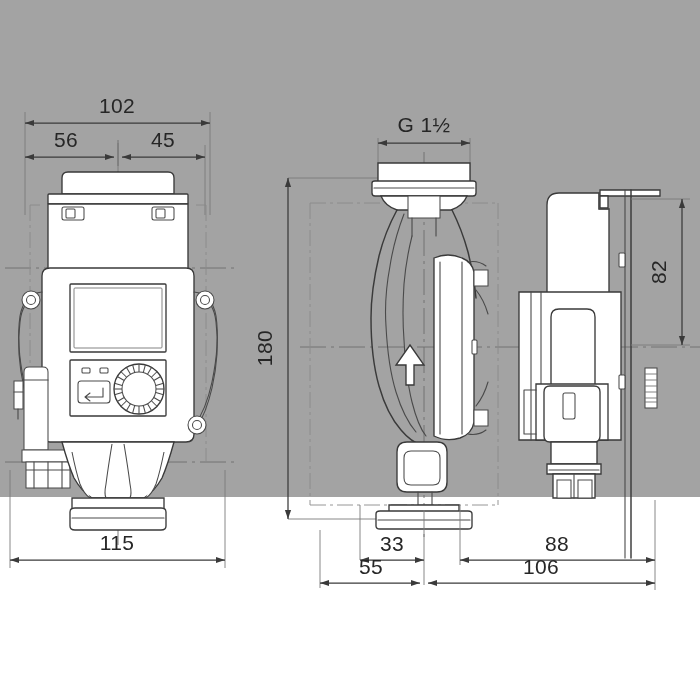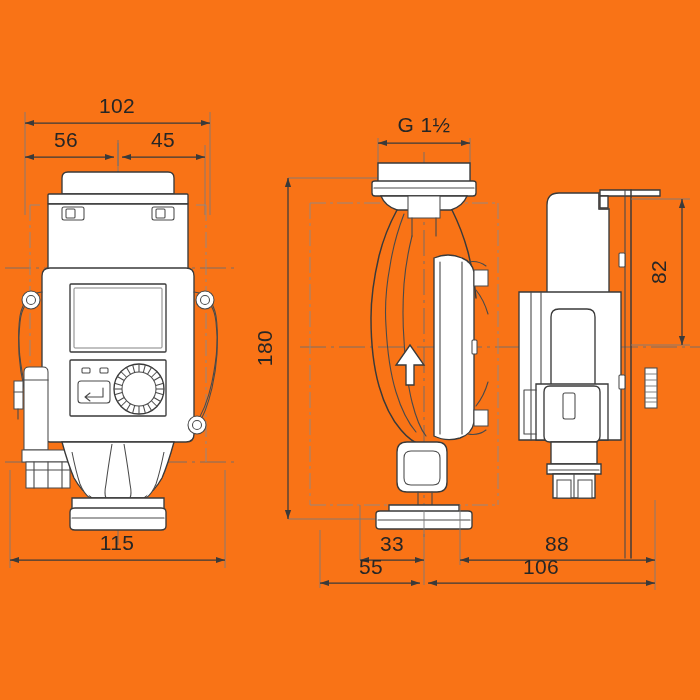--- a/index.html
+++ b/index.html
@@ -2,21 +2,21 @@
 <html><head>
 <meta charset="utf-8">
 <title>Pump Dimensional Drawing</title>
 <style>
   html,body{margin:0;padding:0;background:#ffffff;}
   body{
     width:700px;height:700px;overflow:hidden;
     font-family:"Liberation Sans", sans-serif;
     color:#1a1a1a;
   }
-  #stage{position:relative;width:700px;height:700px;background:#f97316;}
+  #stage{position:relative;width:700px;height:497px;background:#a3a3a3;}
   svg#drawing{position:absolute;left:0;top:0;width:700px;height:700px;display:block;}
   .dimtext{
     font-family:"Liberation Sans", sans-serif;
     font-size:21px;
     fill:#262626;
     letter-spacing:0.4px;
   }
   text{ -webkit-font-smoothing:antialiased; }
 </style>
 </head>

